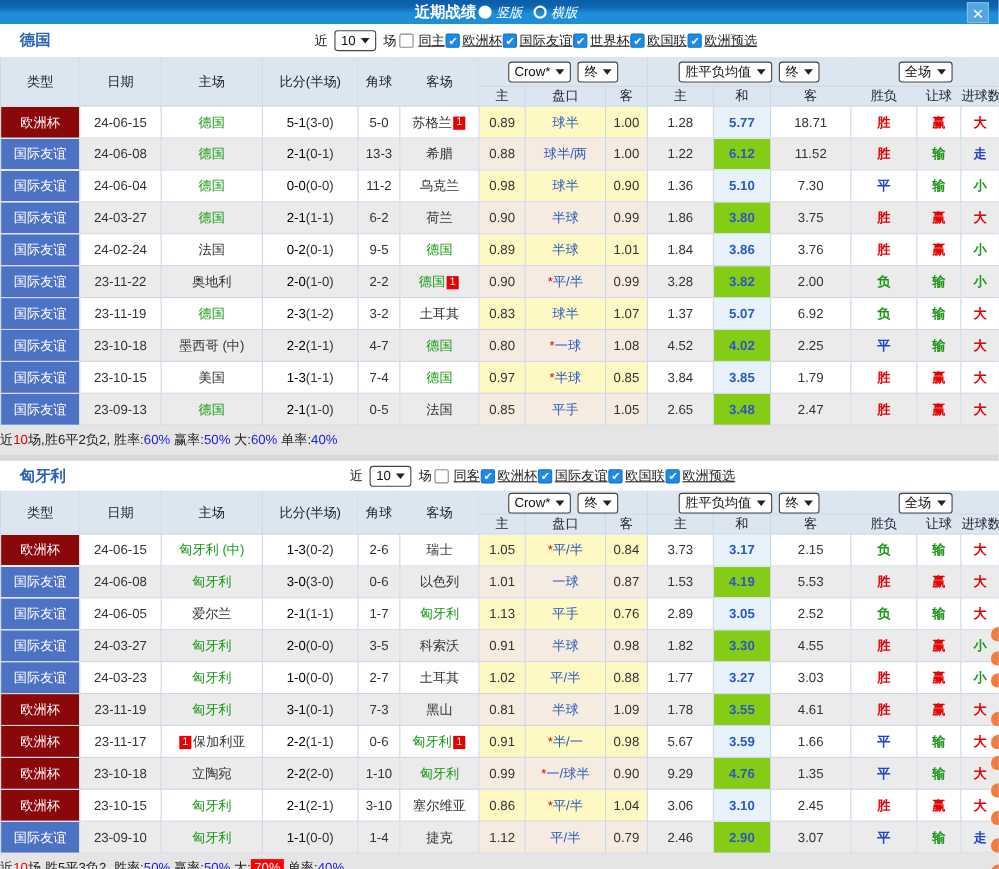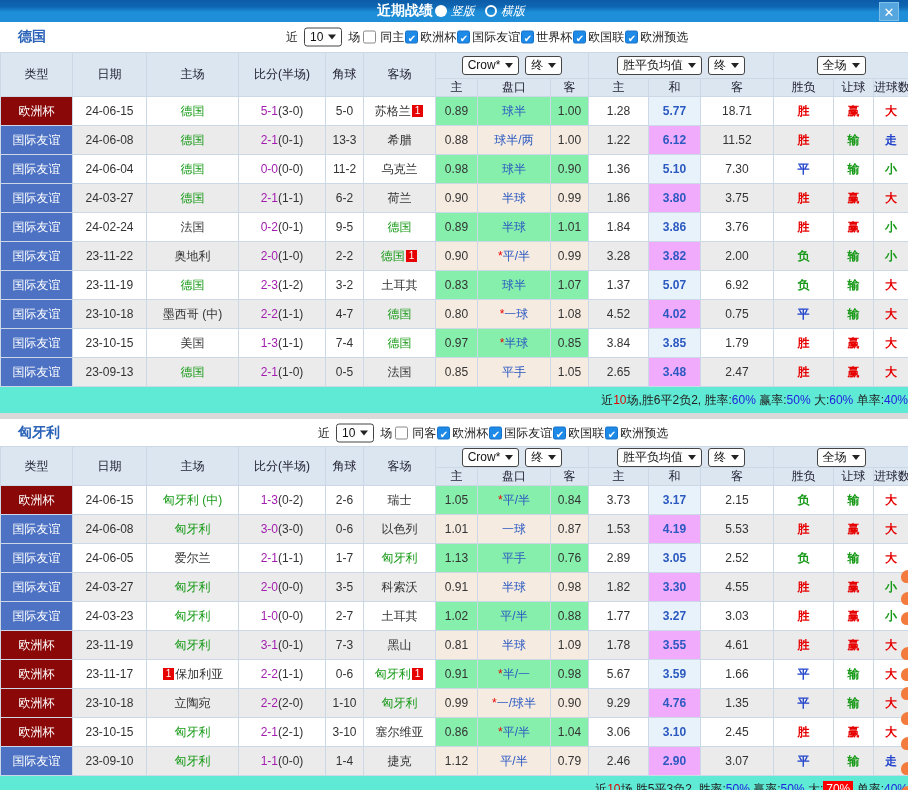--- a/index.html
+++ b/index.html
@@ -26,58 +26,58 @@
   .sec-title{position:absolute;left:18px;top:50%;transform:translateY(-50%);
              font-size:14px;font-weight:bold;color:#2b63b8;}
   .filters{position:absolute;top:50%;transform:translateY(-50%);display:flex;align-items:center;}
   .sec-a .filters{left:283px;}
   .sec-b .filters{left:315px;}
   .flt-txt{margin:0 3px;color:#222;}
   .cb{display:inline-block;width:13px;height:13px;box-sizing:border-box;border-radius:2px;
       font-size:10px;line-height:13px;text-align:center;vertical-align:middle;cursor:pointer;}
   .cb.checked{background:#1e8ae8;color:#fff;border:1px solid #1673c9;}
   .cb.unchecked{background:#fff;border:1px solid #8a8a8a;margin-right:2px;}
-  .lg-label{margin:0 1px 0 2px;color:#222;}
+  .lg-label{margin:0 1px 0 2px;color:#222;text-decoration:underline;}
 
   
   .selbox{display:inline-flex;align-items:center;gap:5px;background:#fff;border:1px solid #444;
           border-radius:3px;padding:1px 5px;margin:0 3px;cursor:pointer;line-height:15px;color:#111;}
   .chev{width:0;height:0;border-left:4px solid transparent;border-right:4px solid transparent;
         border-top:5px solid #222;display:inline-block;}
 
   
   table{border-collapse:collapse;table-layout:fixed;width:908px;}
   th,td{border:1px solid #cdd8e6;padding:0;text-align:center;white-space:nowrap;overflow:hidden;
         font-size:12px;font-weight:normal;}
   td{height:28px;}
   thead th{background:#dce6f1;color:#223;}
   .sec-a .hdr-sel{height:25px;}
   .sec-b .hdr-sel{height:20px;}
   .sec-a .hdr-sub{height:16px;}
   .sec-b .hdr-sub{height:14px;}
   tr.alt td{background:#ebebeb;}
-  td.od{background:#86efac;}
+  td.od{background:#fef9c3;}
   tr.alt td.od{background:#f5ebe1;}
   td.eud{background:#e8f2fb;color:#2b59c0;font-weight:bold;}
-  tr.alt td.eud{background:#f0abfc;color:#2b59c0;}
+  tr.alt td.eud{background:#84cc16;color:#2b59c0;}
   td.ctype.cup{background:#8b0808;color:#fff;}
   td.ctype.fr{background:#4d72c4;color:#fff;}
   .tn-green{color:#189a18;}
-  .smain{color:#a21caf;}
+  .smain{color:#000000;}
   .shalf{color:#333;}
   .pan{color:#2b59c0;}
   .star{color:#e60000;}
   .badge{display:inline-block;background:#e60000;color:#fff;font-size:10px;line-height:12px;
          padding:0 3px;margin:0 1px;vertical-align:1px;}
   .c-red{color:#e60000;font-weight:bold;}
   .c-blue{color:#2244cc;font-weight:bold;}
   .c-green{color:#189a18;font-weight:bold;}
 
   
-  .summary{height:26px;line-height:26px;text-align:right;background:#5eead4;}
+  .summary{height:26px;line-height:26px;text-align:left;background:#e5e5e5;}
   .sum-t{color:#222;}
   .sum-red{color:#e60000;}
   .sum-blue{color:#2222dd;}
   .sum-hl{color:#fff;background:#ff0000;padding:1px 3px;}
 
   .sep{height:6px;background:#d9d9d9;}
 
   
   .flame{position:absolute;right:-7px;width:14px;height:13px;background:#f27b3d;border-radius:50% 50% 40% 40%;}
 </style>
@@ -303,21 +303,21 @@
             <td>23-10-18</td>
             <td><span>墨西哥 (中)</span></td>
             <td><span class="smain">2-2</span><span class="shalf">(1-1)</span></td>
             <td>4-7</td>
             <td><span class="tn-green">德国</span></td>
             <td class="od">0.80</td>
             <td class="od"><span class="star">*</span><span class="pan">一球</span></td>
             <td class="od">1.08</td>
             <td>4.52</td>
             <td class="eud">4.02</td>
-            <td>0.75</td>
+            <td>2.25</td>
             <td><span class="c-blue">平</span></td>
             <td><span class="c-green">输</span></td>
             <td><span class="c-red">大</span></td>
           </tr>
           <tr>
             <td class="ctype fr">国际友谊</td>
             <td>23-10-15</td>
             <td><span>美国</span></td>
             <td><span class="smain">1-3</span><span class="shalf">(1-1)</span></td>
             <td>7-4</td>

